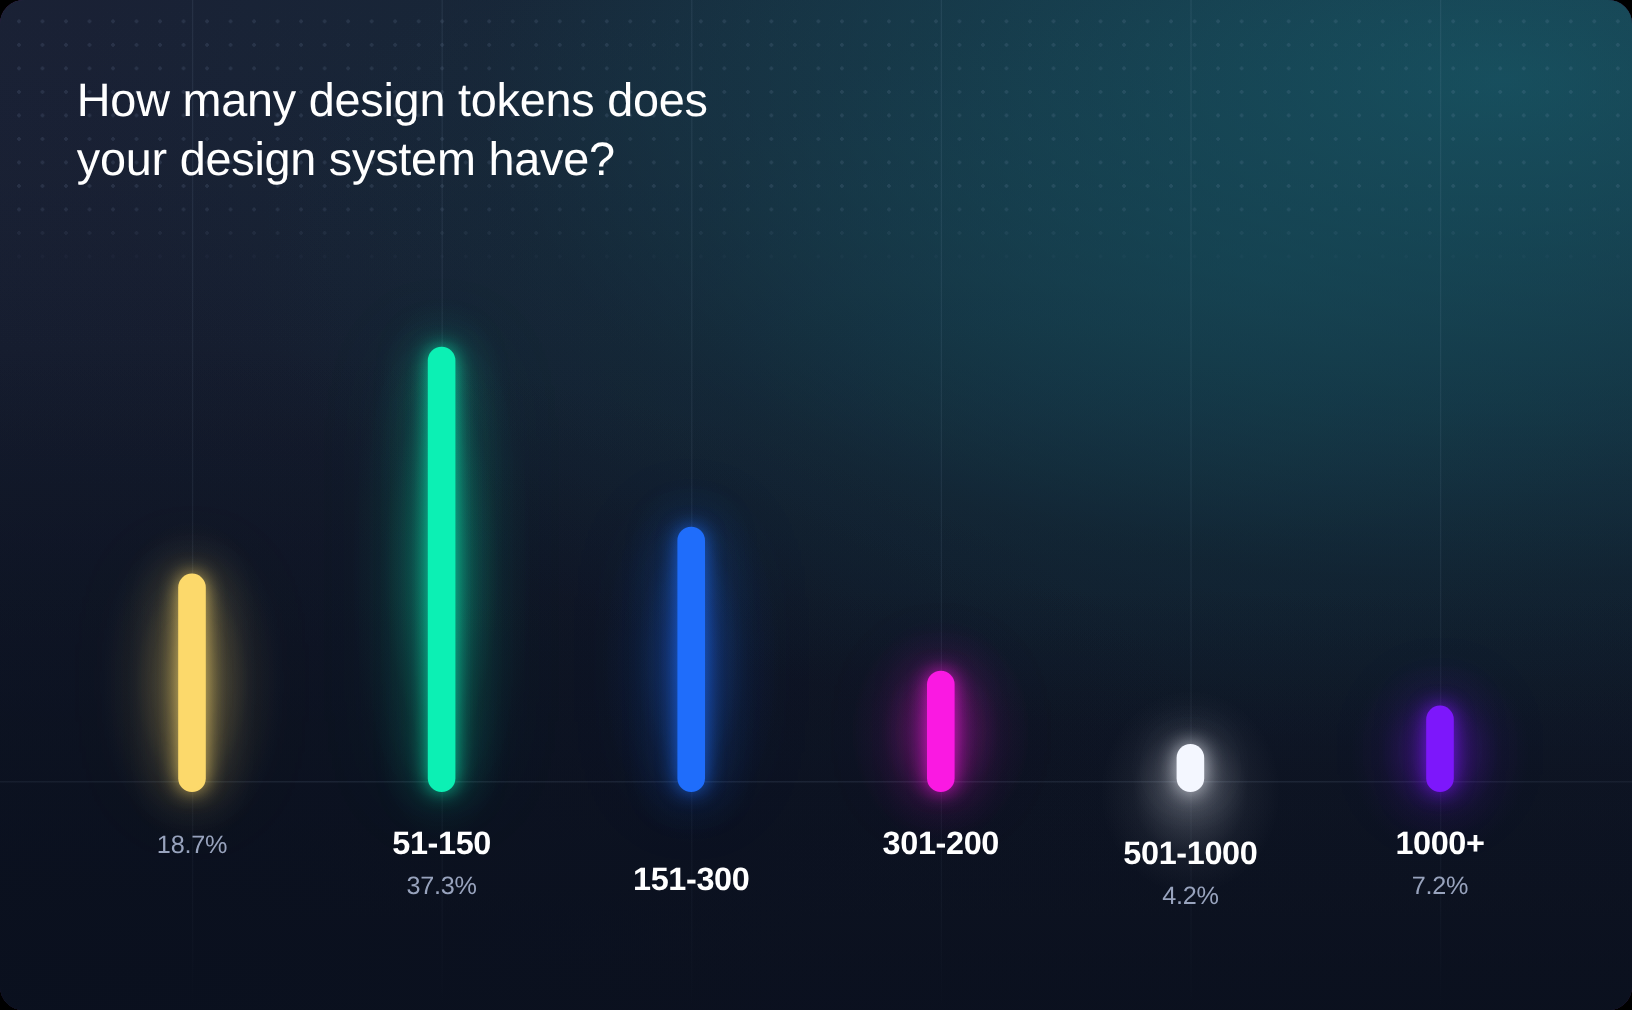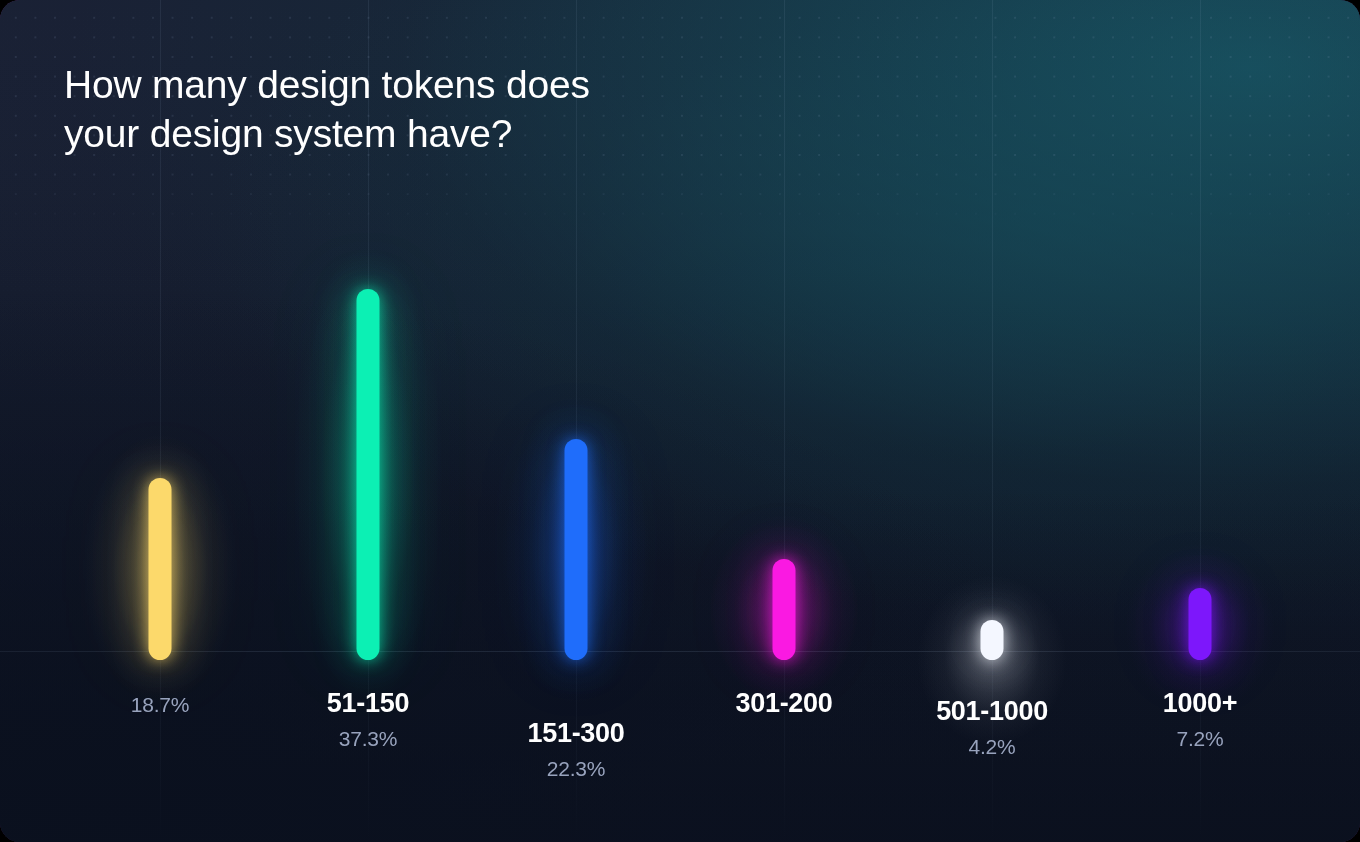--- a/index.html
+++ b/index.html
@@ -215,21 +215,20 @@
     <div id="labels-layer">
         <div class="labelcol" style="left: 56px; top: 686px;">
           <div class="pct">18.7%</div>
         </div>
         <div class="labelcol" style="left: 264px; top: 686px;">
           <div class="cat">51-150</div>
           <div class="pct">37.3%</div>
         </div>
         <div class="labelcol" style="left: 472px; top: 716px;">
           <div class="cat">151-300</div>
-          <div class="pct">22.3%</div>
         </div>
         <div class="labelcol" style="left: 680px; top: 686px;">
           <div class="cat">301-200</div>
         </div>
         <div class="labelcol" style="left: 888px; top: 694px;">
           <div class="cat">501-1000</div>
           <div class="pct">4.2%</div>
         </div>
         <div class="labelcol" style="left: 1096px; top: 686px;">
           <div class="cat">1000+</div>

